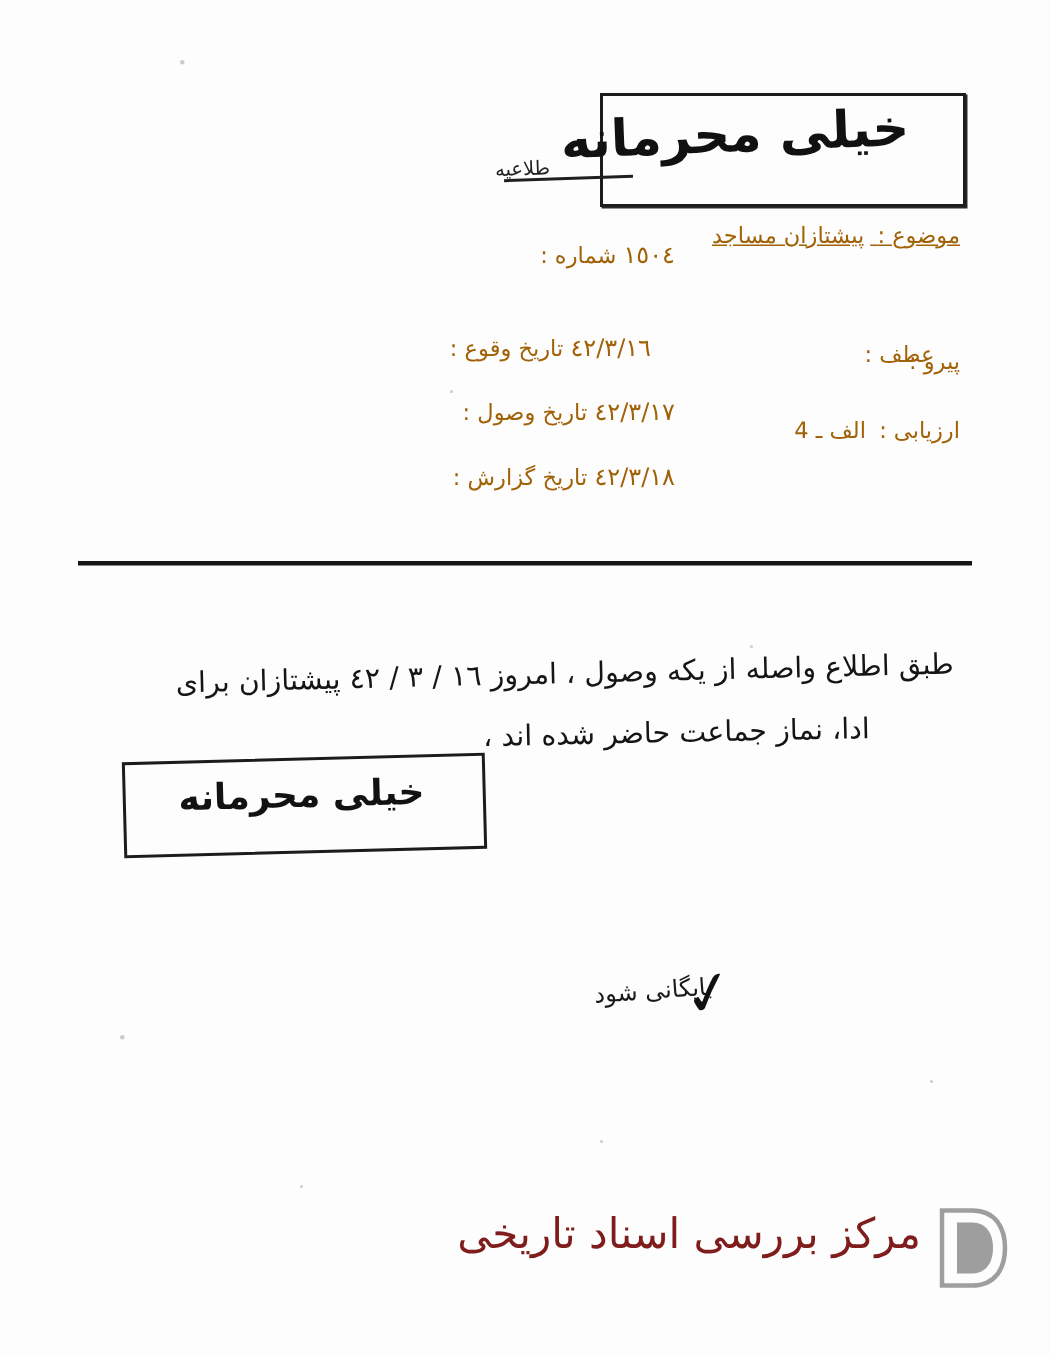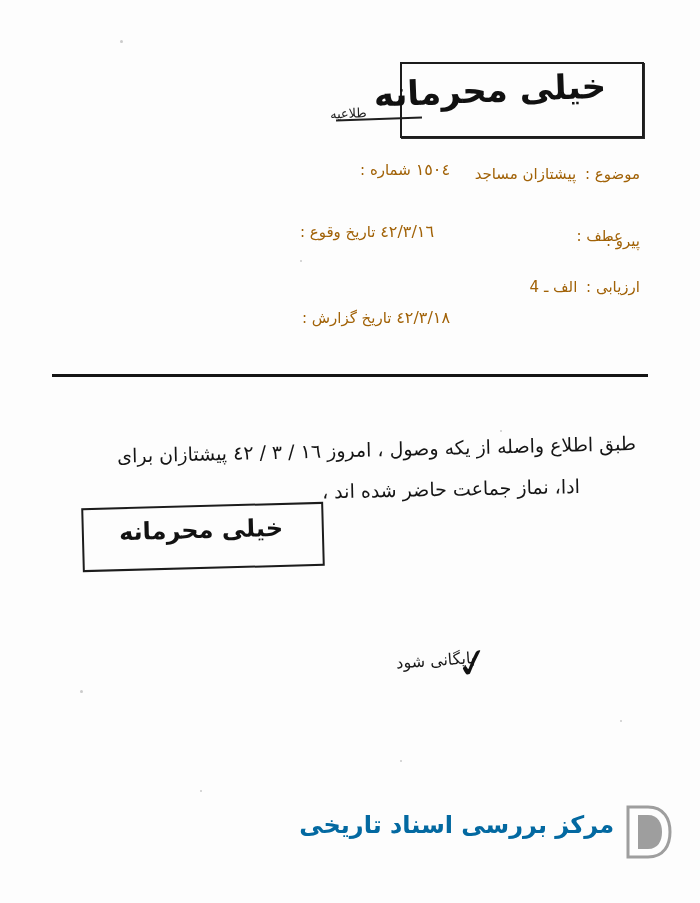--- a/index.html
+++ b/index.html
@@ -79,21 +79,21 @@
   
   .field {
     position: absolute;
     font-size: 15px;
     color: #a16207;
     white-space: nowrap;
   }
   .field .lbl { }
   .field .val { margin-right: 4px; }
 
-  .subject   { right: 60px; top: 165px; }
+  .subject   { right: 60px; top: 148px; text-decoration: underline; }
   .atf       { right: 77px; top: 212px; margin-top: 15px; }
   .peyro     { right: 60px; top: 232px; }
   .arzyabi   { right: 60px; top: 278px; }
 
   
   .num       { right: 240px; top: 160px; }
   .d-voqu    { right: 256px; top: 222px; }
   .d-vosul   { right: 240px; top: 265px; }
   .d-gozaresh{ right: 240px; top: 308px; }
 
@@ -171,23 +171,23 @@
     position: absolute;
     left: 0;
     right: 0;
     bottom: 18px;
     height: 90px;
   }
   .wm-title {
     position: absolute;
     right: 86px;
     bottom: 46px;
-    font-size: 24px;
-    font-weight: bold;
-    color: #0369a1;
+    font-size: 28px;
+    font-weight: normal;
+    color: #7f1d1d;
     letter-spacing: 1px;
   }
   .wm-url {
     position: absolute;
     right: 86px;
     bottom: 22px;
     font-size: 15px;
     color: #a8a8a8;
     font-family: "DejaVu Sans", sans-serif;
   }
@@ -239,20 +239,24 @@
   <div class="field num rtl">
     <span class="num-val">١٥٠٤</span>
     <span class="lbl">شماره :</span>
   </div>
 
   <div class="field d-voqu rtl">
     <span class="date-val">٤٢/٣/١٦</span>
     <span class="lbl">تاریخ وقوع :</span>
   </div>
 
+  <div class="field d-vosul rtl">
+    <span class="date-val">٤٢/٣/١٧</span>
+    <span class="lbl">تاریخ وصول :</span>
+  </div>
 
   <div class="field d-gozaresh rtl">
     <span class="date-val">٤٢/٣/١٨</span>
     <span class="lbl">تاریخ گزارش :</span>
   </div>
 
   <div class="hrule"></div>
 
   <div class="body-line l1 rtl">طبق اطلاع واصله از یکه وصول ، امروز ١٦ / ٣ / ٤٢ پیشتازان برای</div>
   <div class="body-line l2 rtl">ادا، نماز جماعت حاضر شده اند ،</div>

